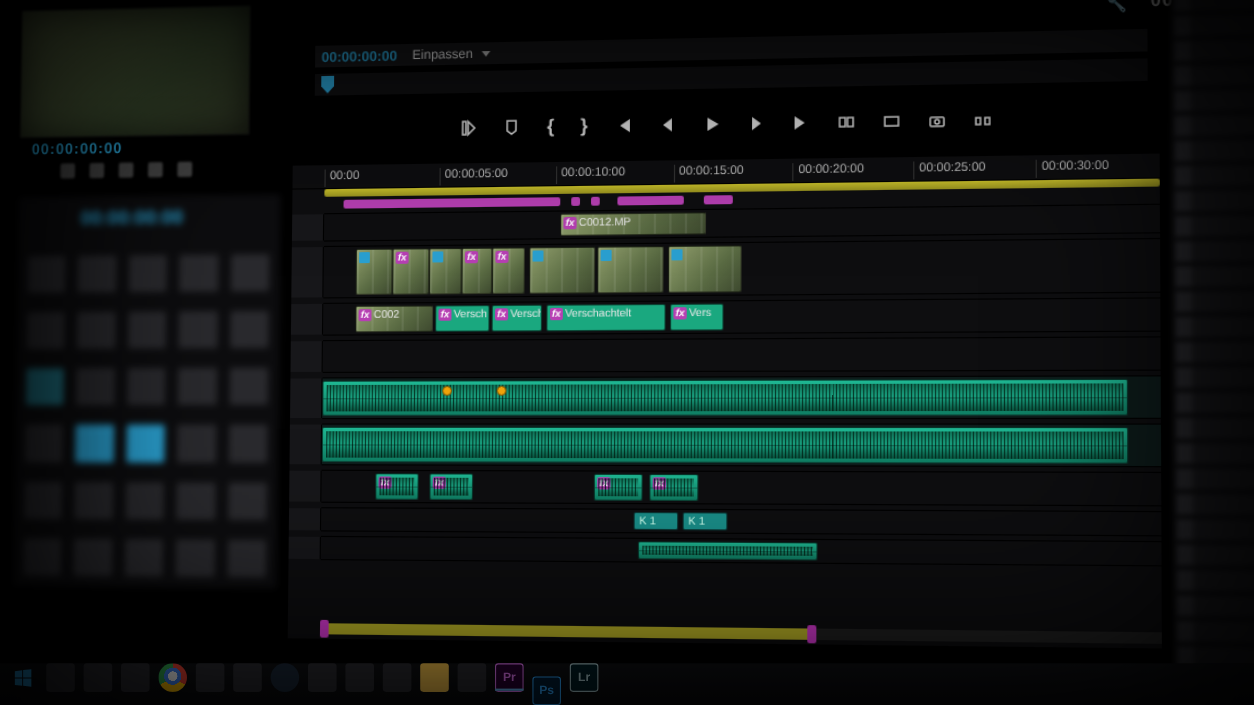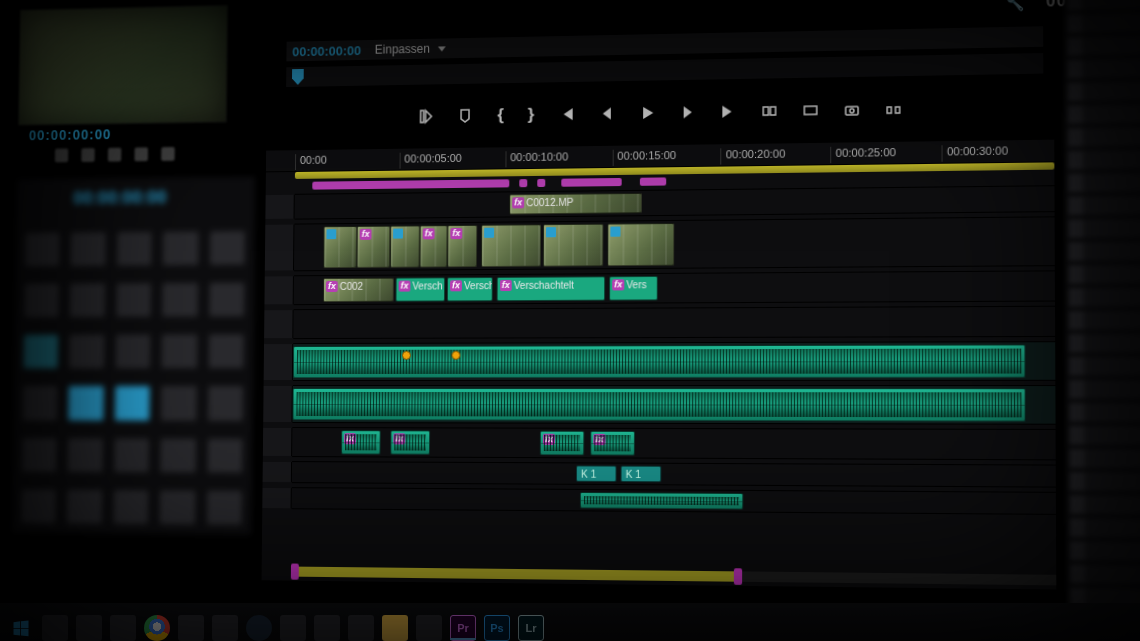--- a/index.html
+++ b/index.html
@@ -84,27 +84,27 @@
   .zoom-bar{position:absolute;left:30px;right:0;bottom:4px;height:10px;background:#222;}
   .zoom-bar .ywrap{position:absolute;left:0;width:60%;top:0;bottom:0;background:#c9c02a;}
   .zoom-bar .pk{position:absolute;top:-3px;bottom:-3px;width:8px;background:#e23ddc;border-radius:2px;}
   .zoom-bar .pk.l{left:0;} .zoom-bar .pk.r{right:0;}
 
   
   .right-list{position:absolute;right:0;top:0;width:92px;bottom:40px;background:#0c0c0e;filter:blur(2px);padding:6px 4px;overflow:hidden;}
   .right-list div{height:18px;margin-bottom:4px;background:#1a1a1d;border-left:14px solid #2a2a2e;}
 
   
-  .taskbar{position:absolute;left:0;right:0;bottom:0;height:38px;background:linear-gradient(#101114,#0a0a0c);display:flex;align-items:flex-end;padding:0 8px;gap:8px;filter:blur(.4px);}
+  .taskbar{position:absolute;left:0;right:0;bottom:0;height:38px;background:linear-gradient(#101114,#0a0a0c);display:flex;align-items:flex-start;padding:0 8px;gap:8px;filter:blur(.4px);}
   .tb-ico{width:26px;height:26px;border-radius:3px;display:flex;align-items:center;justify-content:center;font-size:11px;font-weight:600;}
   .tb-ico.win{background:transparent;} .tb-ico.win svg{width:20px;height:20px;}
   .tb-ico.generic{background:#2b2b30;}
   .tb-ico.chr{background:radial-gradient(circle at 50% 45%,#fff 0 22%,#4285f4 23% 40%,transparent 41%),conic-gradient(#ea4335 0 120deg,#fbbc05 120deg 240deg,#34a853 240deg 360deg);border-radius:50%;}
   .tb-ico.pr{background:#2a0033;color:#e879f9;border:1px solid #e879f9;}
-  .tb-ico.ps{background:#001e36;color:#31a8ff;border:1px solid #31a8ff;}
+  .tb-ico.ps{background:#001e36;color:#31a8ff;border:1px solid #31a8ff;margin-top:12px;}
   .tb-ico.lr{background:#001e26;color:#adcbd0;border:1px solid #adcbd0;}
   .tb-ico.expl{background:#f3c04b;}
   .tb-ico.steam{background:#1b2838;border-radius:50%;}
   .active-line{position:absolute;bottom:0;height:2px;width:26px;background:#6cc0ff;}
   .tb-gap{flex:1;}
 
   
   .vignette{position:absolute;inset:0;pointer-events:none;box-shadow:inset 0 0 160px 60px rgba(0,0,0,.9);}
 </style>
 </head>

